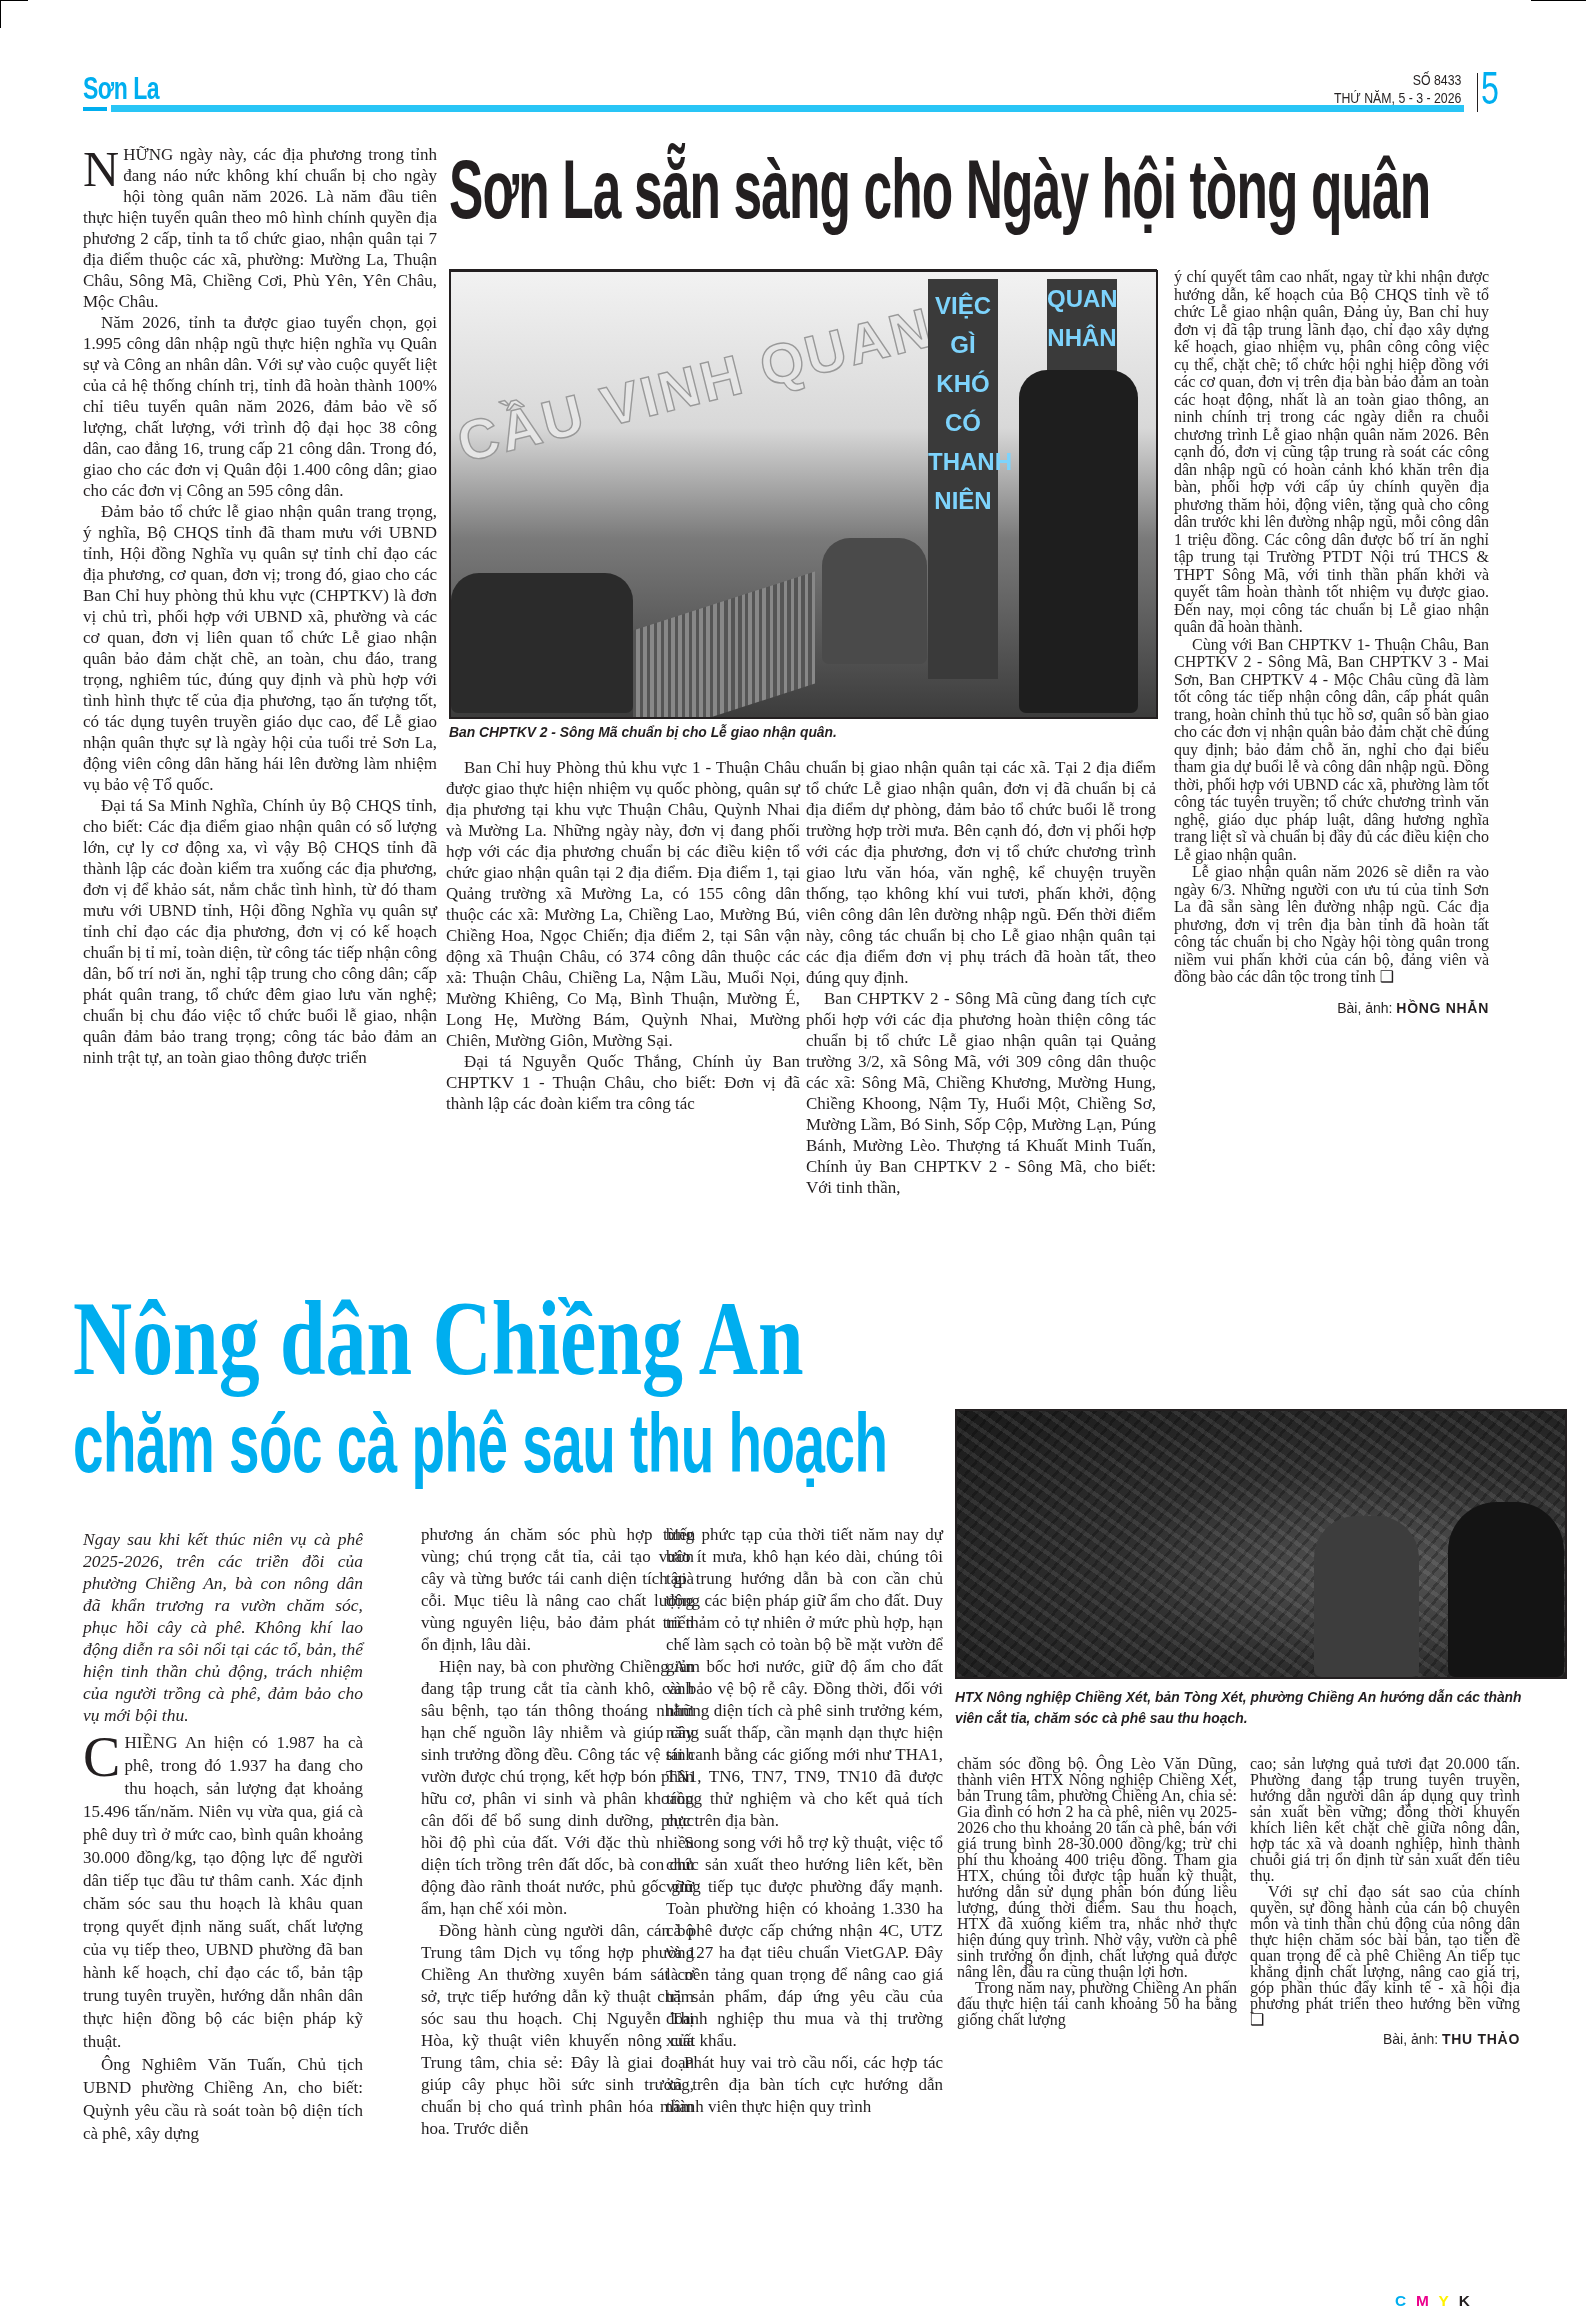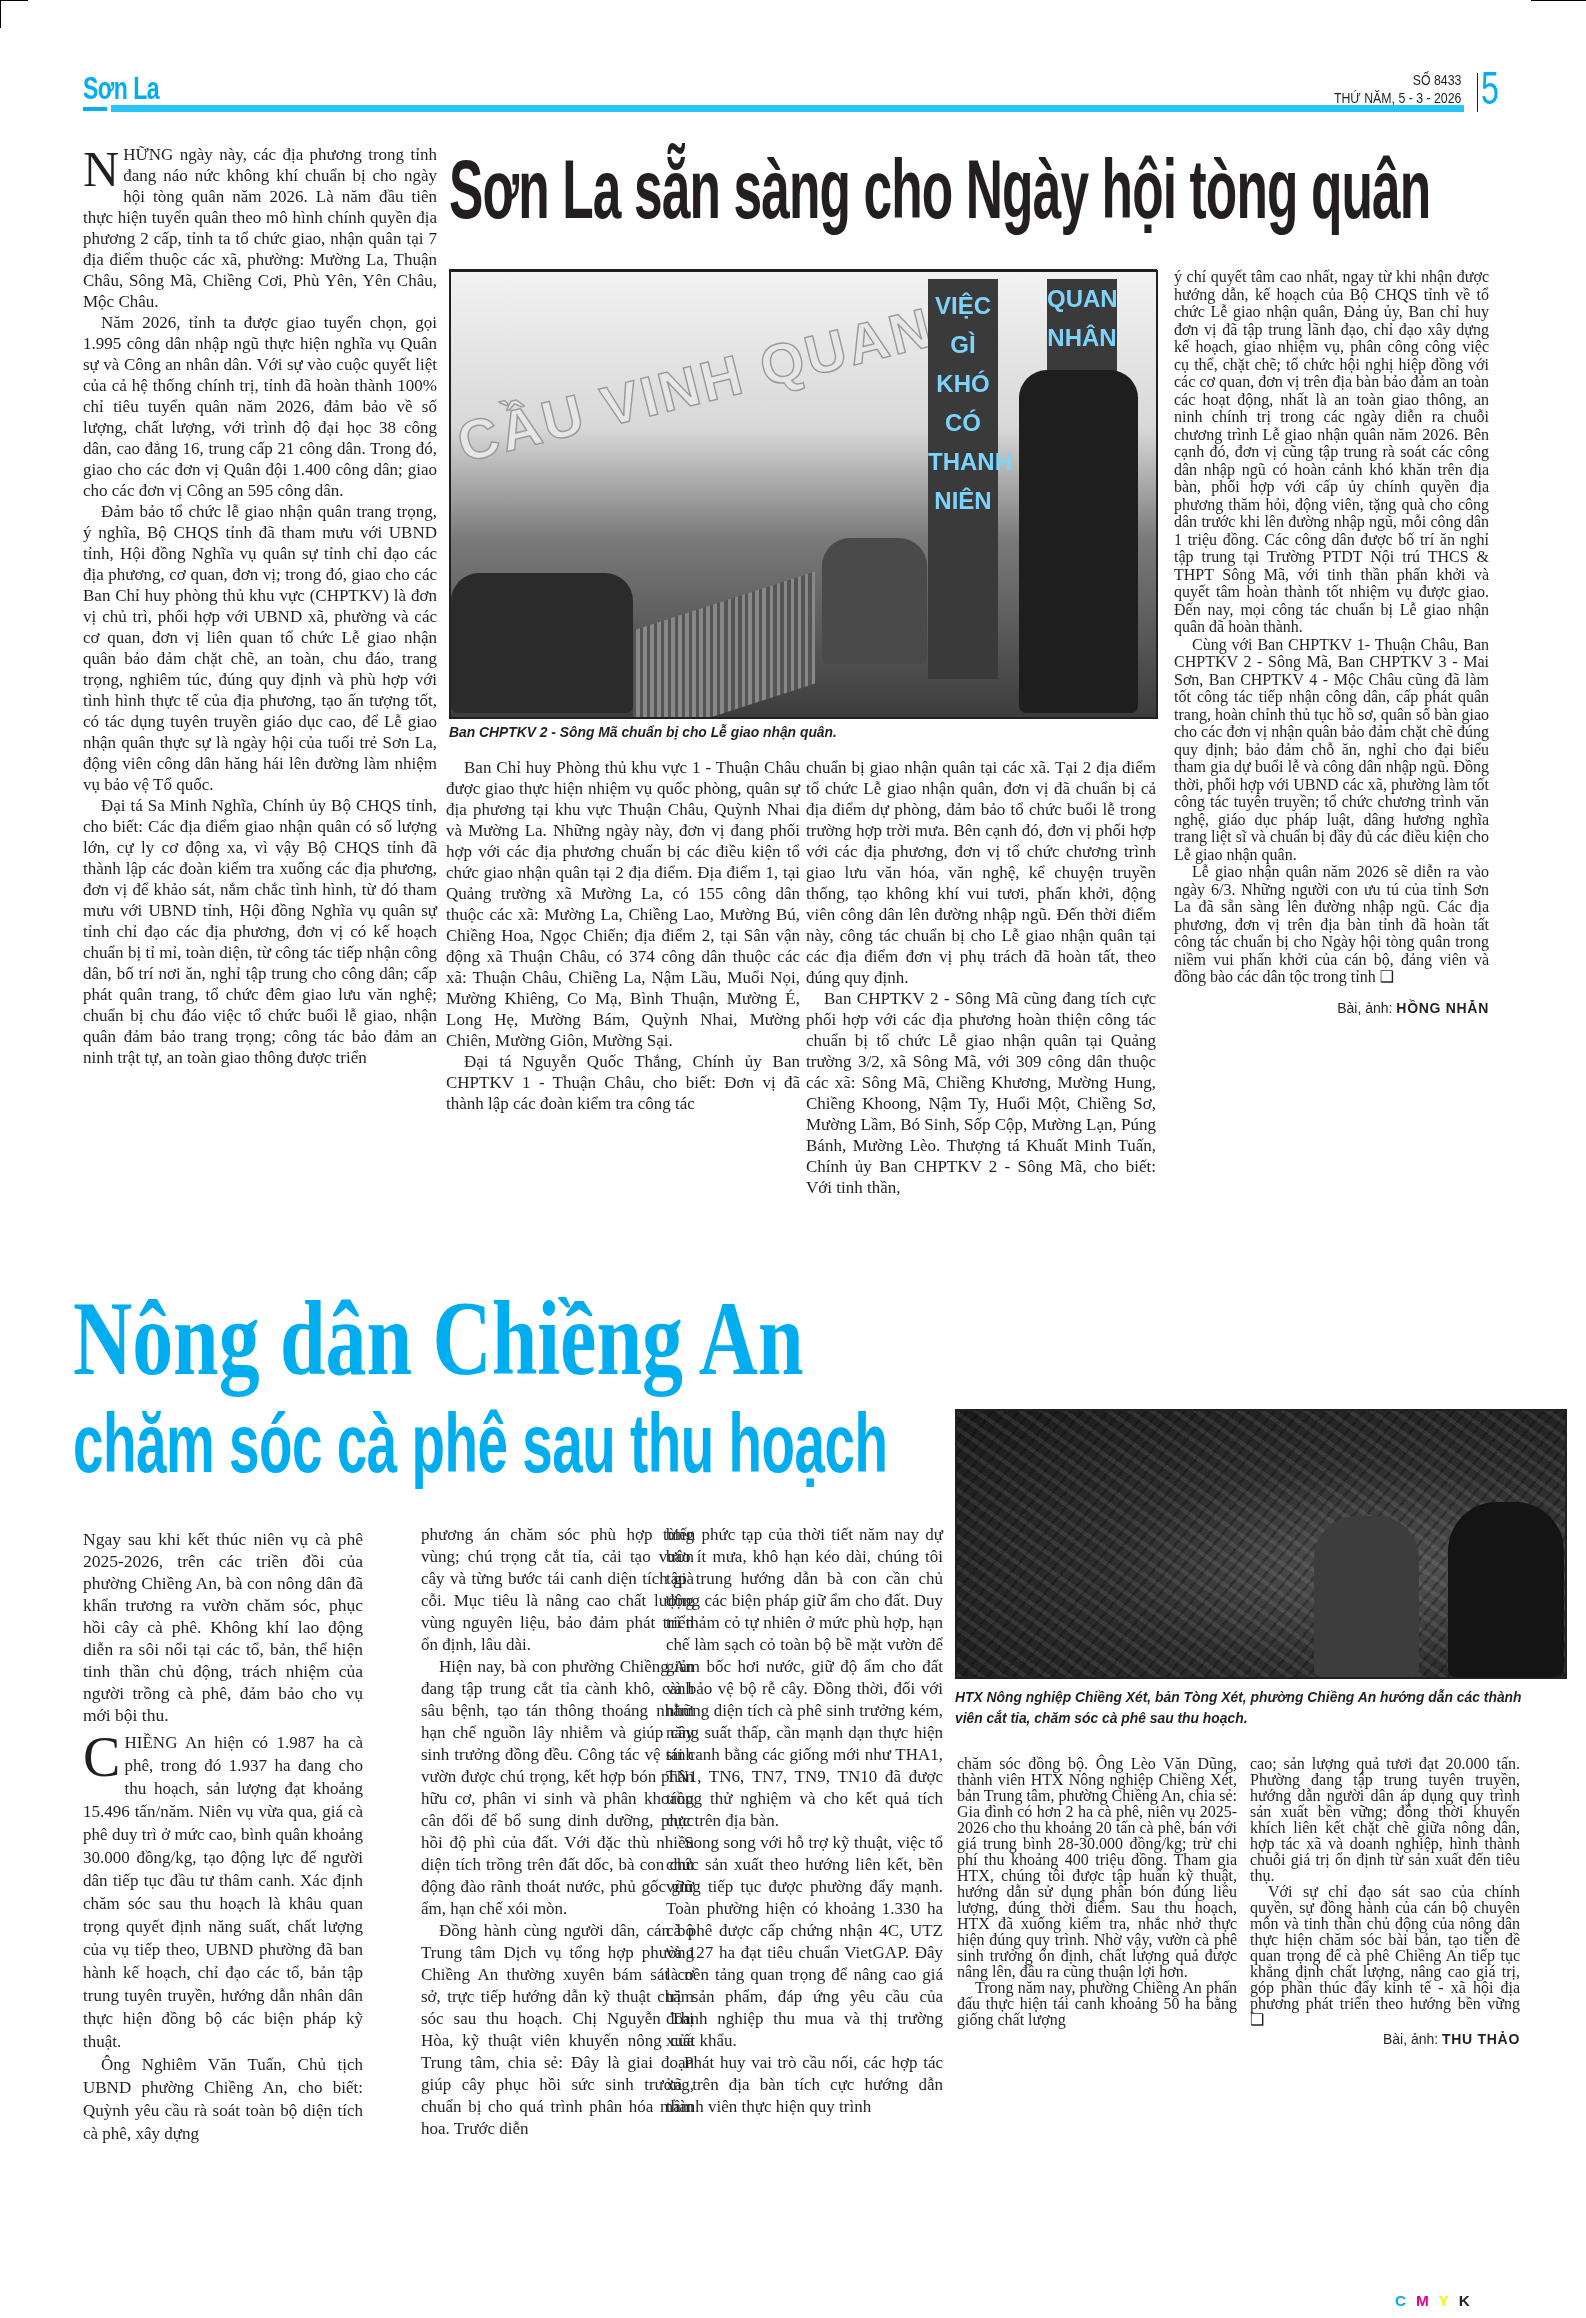--- a/index.html
+++ b/index.html
@@ -23,21 +23,21 @@
   .headline2a{left:73px;top:1283px;font-family:"Liberation Serif",serif;font-weight:bold;color:#00aeef;
        font-size:105px;line-height:112px;white-space:nowrap;transform:scaleX(.78);transform-origin:left top;}
   .headline2b{left:73px;top:1398px;font-family:"Liberation Sans",sans-serif;font-weight:bold;color:#00aeef;
        font-size:83px;line-height:91px;white-space:nowrap;transform:scaleX(.66);transform-origin:left top;letter-spacing:-0.7px;}
   
   .col{position:absolute;font-size:17px;line-height:21px;text-align:justify;}
   .col p{margin:0;text-indent:18px;}
   .col p.noind{text-indent:0;}
   .cond{font-size:17px;}
   .dropcap{float:left;font-size:50px;line-height:42px;margin:4.2px 4.2px 0 0;}
-  .lead{font-size:17.5px;line-height:22px;text-align:justify;}
+  .lead{font-style:italic;font-size:17.5px;line-height:22px;text-align:justify;}
   .caption{font-family:"Liberation Sans",sans-serif;font-weight:bold;font-style:italic;font-size:15.4px;line-height:21px;
        transform:scaleX(.9);transform-origin:left top;}
   .byline{font-family:"Liberation Sans",sans-serif;font-size:14px;text-align:right;}
   .byline b{letter-spacing:0.7px;}
   .rule{position:absolute;height:1.4px;background:#231f20;}
   
   .photo{position:absolute;border:2.1px solid #231f20;overflow:hidden;}
   .photo1{left:449px;top:270px;width:705px;height:445px;
        background:linear-gradient(180deg,#f2f2f2 0%,#d8d8d8 35%,#7a7a7a 60%,#3c3c3c 100%);}
   .photo2{left:955px;top:1409px;width:608px;height:266px;

